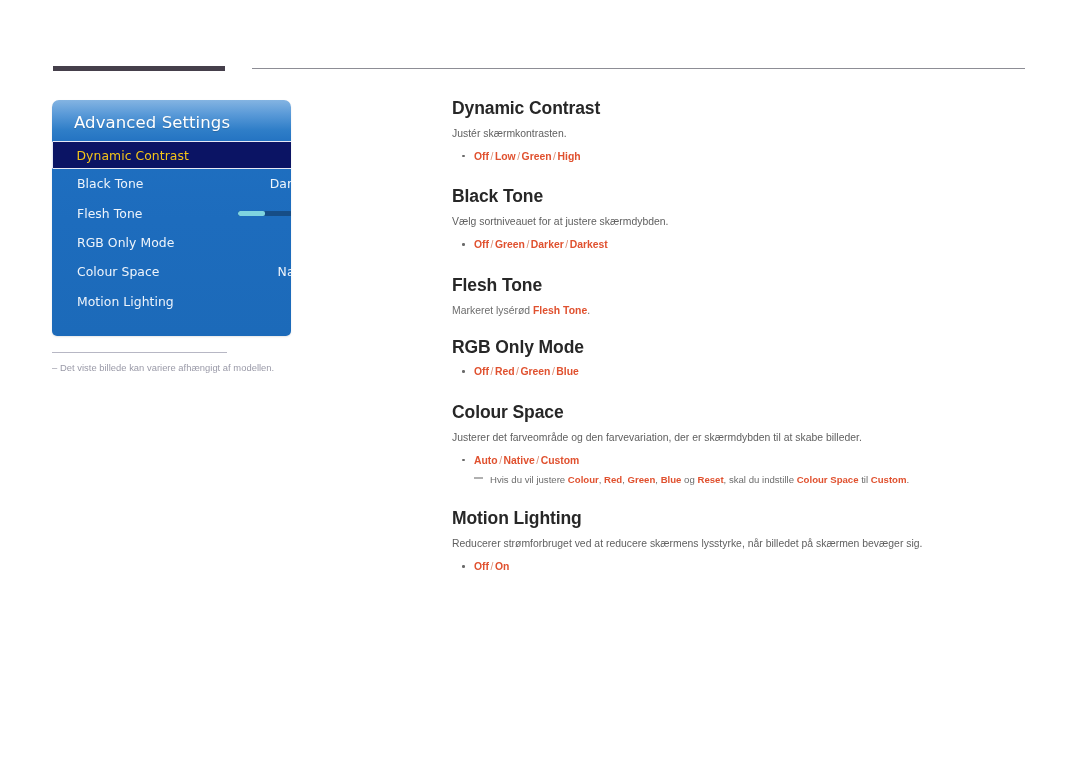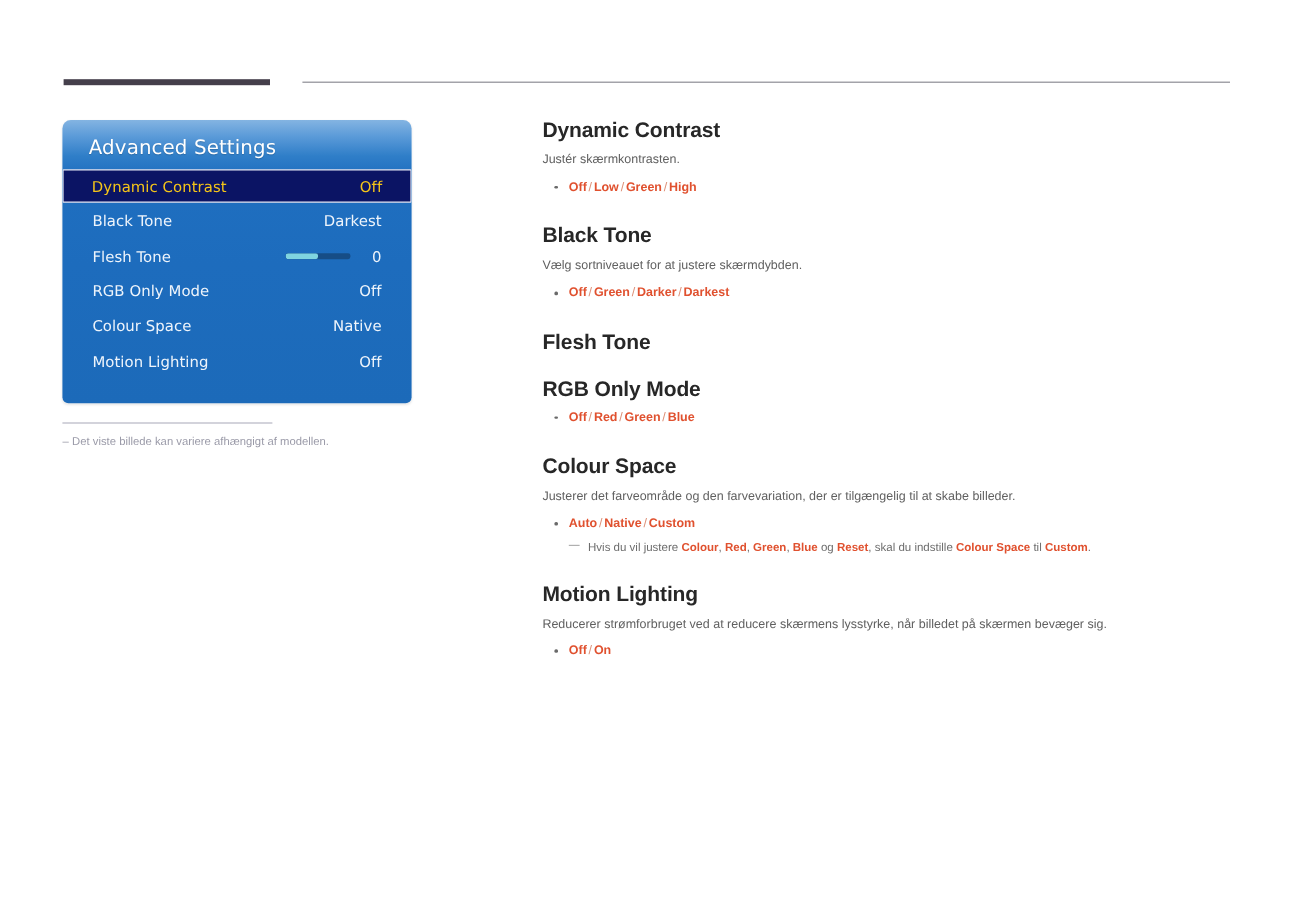--- a/index.html
+++ b/index.html
@@ -46,21 +46,21 @@
   
   .left-col {
     position: absolute;
     left: 52px;
     top: 100px;
     width: 291px;
   }
 
   .osd-panel {
     position: relative;
-    width: 291px;
+    width: 239px;
     height: 236px;
     border-radius: 7px 7px 5px 5px;
     background: linear-gradient(to bottom,
         #84b4e2 0px,
         #5a9ad8 14px,
         #2f7ec8 30px,
         #1f6fc0 46px,
         #1d6cbd 120px,
         #1c6ab9 236px);
     box-shadow: 0 1px 2px rgba(0,0,0,0.10);
@@ -328,32 +328,33 @@
     <div class="doc-section">
       <h2 class="doc-heading">Black Tone</h2>
       <p class="doc-desc">Vælg sortniveauet for at justere skærmdybden.</p>
       <ul class="doc-list">
         <li><span class="bullet"></span><span class="opt">Off</span><span class="sep">/</span><span class="opt">Green</span><span class="sep">/</span><span class="opt">Darker</span><span class="sep">/</span><span class="opt">Darkest</span></li>
       </ul>
     </div>
     <div class="sp-2"></div>
     <div class="doc-section">
       <h2 class="doc-heading">Flesh Tone</h2>
+      <p class="doc-desc"><span class="gray">Markeret lysérød </span><span class="opt">Flesh Tone</span><span class="gray">.</span></p>
     </div>
     <div class="sp-1"></div>
     <div class="doc-section">
       <h2 class="doc-heading">RGB Only Mode</h2>
       <ul class="doc-list">
         <li><span class="bullet"></span><span class="opt">Off</span><span class="sep">/</span><span class="opt">Red</span><span class="sep">/</span><span class="opt">Green</span><span class="sep">/</span><span class="opt">Blue</span></li>
       </ul>
     </div>
     <div class="sp-2"></div>
     <div class="doc-section">
       <h2 class="doc-heading">Colour Space</h2>
-      <p class="doc-desc">Justerer det farveområde og den farvevariation, der er tilgængelig til at skabe billeder.</p>
+      <p class="doc-desc">Justerer det farveområde og den farvevariation, der er skærmdybden til at skabe billeder.</p>
       <ul class="doc-list">
         <li><span class="bullet"></span><span class="opt">Auto</span><span class="sep">/</span><span class="opt">Native</span><span class="sep">/</span><span class="opt">Custom</span></li>
       </ul>
       <div class="subnote"><span class="sn-dash"></span><span class="gray">Hvis du vil justere </span><span class="opt">Colour</span><span class="gray">, </span><span class="opt">Red</span><span class="gray">, </span><span class="opt">Green</span><span class="gray">, </span><span class="opt">Blue</span><span class="gray"> og </span><span class="opt">Reset</span><span class="gray">, skal du indstille </span><span class="opt">Colour Space</span><span class="gray"> til </span><span class="opt">Custom</span><span class="gray">.</span></div>
     </div>
     <div class="sp-2"></div>
     <div class="doc-section">
       <h2 class="doc-heading">Motion Lighting</h2>
       <p class="doc-desc">Reducerer strømforbruget ved at reducere skærmens lysstyrke, når billedet på skærmen bevæger sig.</p>
       <ul class="doc-list">

